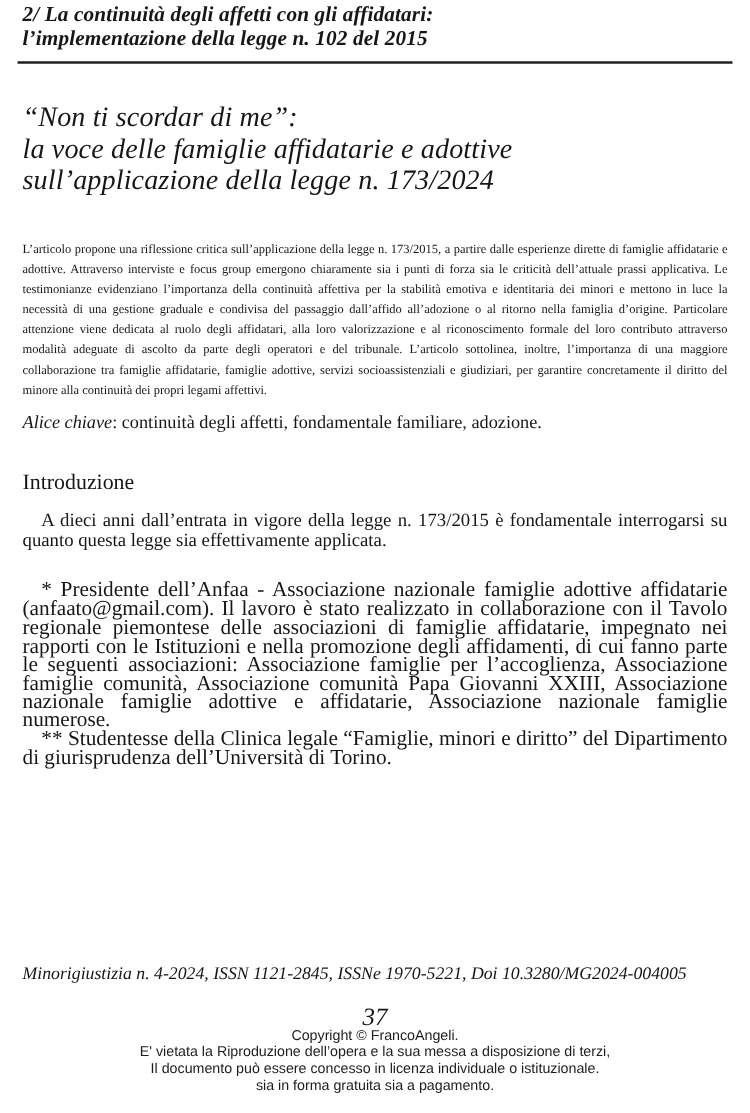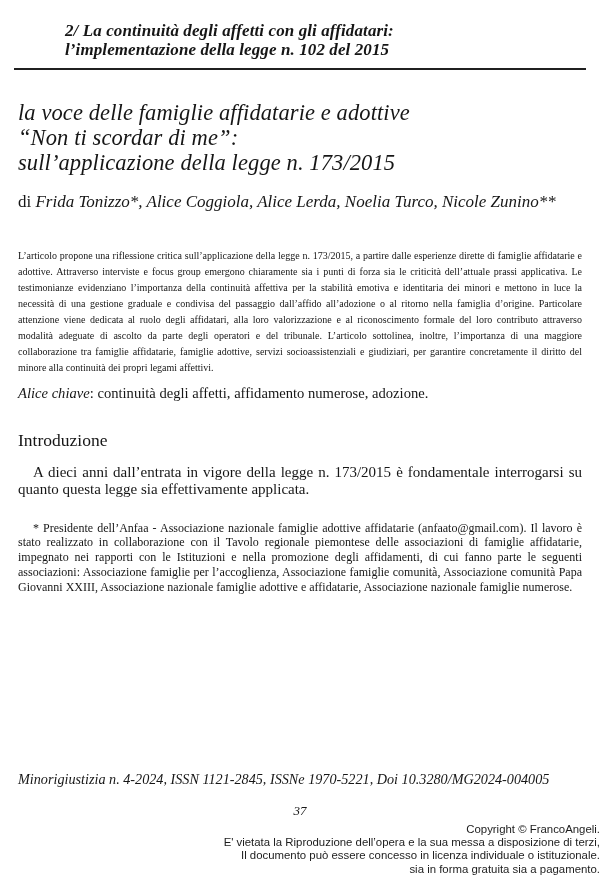--- a/index.html
+++ b/index.html
@@ -8,27 +8,26 @@
     width:600px; height:890px;
     background:#ffffff;
     color:#161616;
     font-family:"Liberation Serif", serif;
     box-sizing:border-box;
     padding:0 18px;
     overflow:hidden;
   }
   
   .running-head {
-    padding-top:21px;
+    padding-top:2px;
     font-weight:bold;
     font-style:italic;
     font-size:17px;
     line-height:19px;
     letter-spacing:0.1px;
-    margin-left:47px;
   }
   .head-rule {
     border:none;
     border-top:2px solid #202020;
     margin:9px -4px 0 -4px;
   }
   
   .title {
     margin:30px 0 0 0;
     font-weight:normal;
@@ -69,83 +68,83 @@
   .body-para {
     margin:14px 0 0 0;
     font-size:15px;
     line-height:16.6px;
     text-align:justify;
     text-indent:15px;
   }
   
   .footnotes {
     margin-top:23px;
-    font-size:12px;
+    font-size:17px;
     line-height:14.9px;
     text-align:justify;
   }
   .footnotes p { margin:0; text-indent:15px; }
   
   .journal-line {
     position:absolute;
     left:18px; right:14px; top:771px;
     margin:0;
     font-style:italic;
     font-size:14.2px;
     line-height:16px;
     white-space:nowrap;
   }
   .page-number {
     position:absolute;
     left:0; right:0; top:803px;
     text-align:center;
     font-style:italic;
-    font-size:13px;
+    font-size:20px;
   }
   .copyright {
     position:absolute;
     left:0; right:0; top:823px;
-    text-align:right;
+    text-align:center;
     font-family:"Liberation Sans", sans-serif;
     font-size:11.4px;
     line-height:13.2px;
     color:#1c1c1c;
   }
 </style>
 </head>
 <body>
 
 <div class="page">
 
   <header>
     <div class="running-head">
       <div>2/ La continuità degli affetti con gli affidatari:</div>
       <div>l’implementazione della legge n. 102 del 2015</div>
     </div>
     <hr class="head-rule">
   </header>
 
   <h1 class="title">
+    <span class="tline">“Non ti scordar di me”:</span>
     <span class="tline">la voce delle famiglie affidatarie e adottive</span>
-    <span class="tline">“Non ti scordar di me”:</span>
-    <span class="tline">sull’applicazione della legge n. 173/2015</span>
+    <span class="tline">sull’applicazione della legge n. 173/2024</span>
   </h1>
 
-  <p class="byline"><span>di </span><span class="by-names">Frida Tonizzo*, Alice Coggiola, Alice Lerda, Noelia Turco, Nicole Zunino**</span></p>
 
   <p class="abstract">L’articolo propone una riflessione critica sull’applicazione della legge n. 173/2015, a partire dalle esperienze dirette di famiglie affidatarie e adottive. Attraverso interviste e focus group emergono chiaramente sia i punti di forza sia le criticità dell’attuale prassi applicativa. Le testimonianze evidenziano l’importanza della continuità affettiva per la stabilità emotiva e identitaria dei minori e mettono in luce la necessità di una gestione graduale e condivisa del passaggio dall’affido all’adozione o al ritorno nella famiglia d’origine. Particolare attenzione viene dedicata al ruolo degli affidatari, alla loro valorizzazione e al riconoscimento formale del loro contributo attraverso modalità adeguate di ascolto da parte degli operatori e del tribunale. L’articolo sottolinea, inoltre, l’importanza di una maggiore collaborazione tra famiglie affidatarie, famiglie adottive, servizi socioassistenziali e giudiziari, per garantire concretamente il diritto del minore alla continuità dei propri legami affettivi.</p>
 
-  <p class="keywords"><span class="kw-label">Alice chiave</span><span>: continuità degli affetti, affidamento numerose, adozione.</span></p>
+  <p class="keywords"><span class="kw-label">Alice chiave</span><span>: continuità degli affetti, fondamentale familiare, adozione.</span></p>
 
   <h2 class="section-heading">Introduzione</h2>
 
   <p class="body-para">A dieci anni dall’entrata in vigore della legge n. 173/2015 è fondamentale interrogarsi su quanto questa legge sia effettivamente applicata.</p>
 
   <div class="footnotes">
     <p>* Presidente dell’Anfaa - Associazione nazionale famiglie adottive affidatarie (anfaato@gmail.com). Il lavoro è stato realizzato in collaborazione con il Tavolo regionale piemontese delle associazioni di famiglie affidatarie, impegnato nei rapporti con le Istituzioni e nella promozione degli affidamenti, di cui fanno parte le seguenti associazioni: Associazione famiglie per l’accoglienza, Associazione famiglie comunità, Associazione comunità Papa Giovanni XXIII, Associazione nazionale famiglie adottive e affidatarie, Associazione nazionale famiglie numerose.</p>
+    <p>** Studentesse della Clinica legale “Famiglie, minori e diritto” del Dipartimento di giurisprudenza dell’Università di Torino.</p>
   </div>
 
   <p class="journal-line">Minorigiustizia n. 4-2024, ISSN 1121-2845, ISSNe 1970-5221, Doi 10.3280/MG2024-004005</p>
 
   <div class="page-number">37</div>
 
   <div class="copyright">
     <div>Copyright © FrancoAngeli.</div>
     <div>E' vietata la Riproduzione dell’opera e la sua messa a disposizione di terzi,</div>
     <div>Il documento può essere concesso in licenza individuale o istituzionale.</div>

